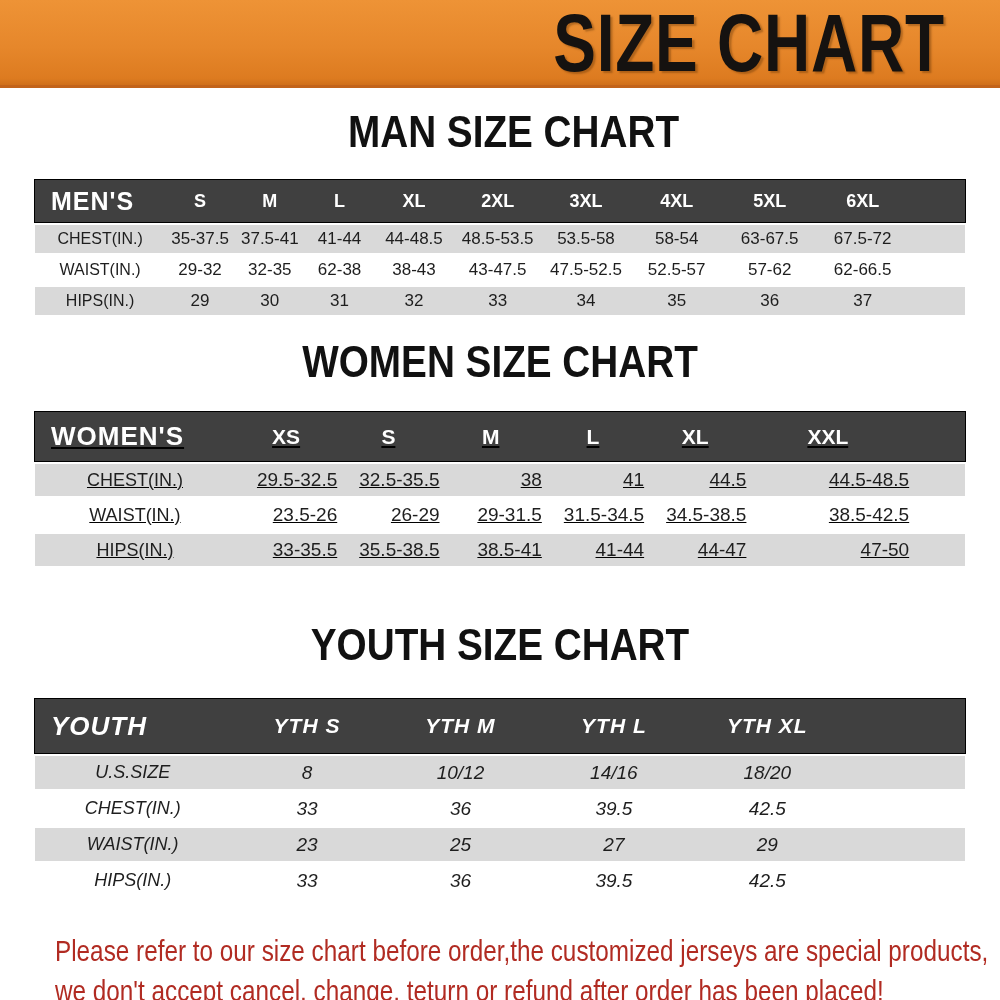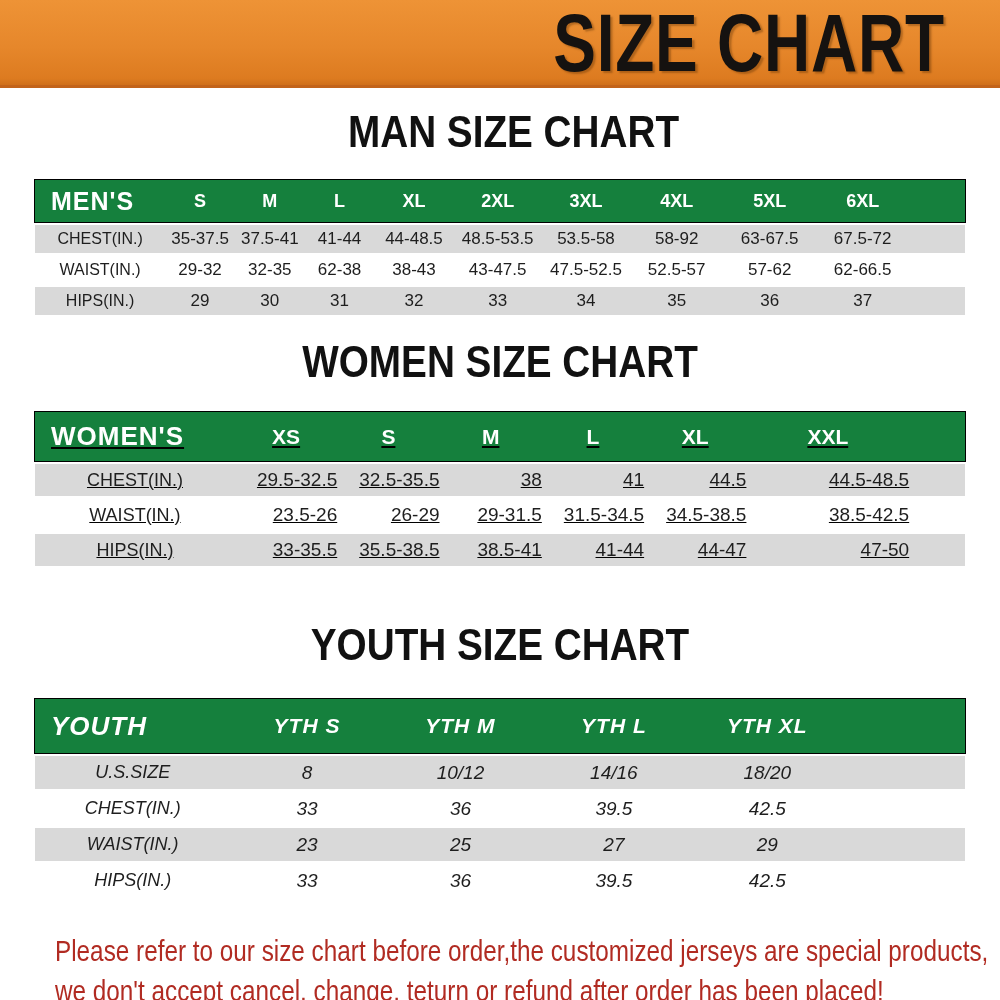--- a/index.html
+++ b/index.html
@@ -56,21 +56,21 @@
     width: 930px;
     margin: 0 auto;
     border-collapse: separate;
     border-spacing: 0 3px;
     table-layout: fixed;
   }
   table.men   { margin-top: 11px; }
   table.women { margin-top: 13px; text-decoration: underline; }
   table.youth { margin-top: 17px; font-style: italic; }
 
-  thead tr { background: #15803d; box-shadow: 0 0 0 1px #000; }
+  thead tr { background: #404040; box-shadow: 0 0 0 1px #000; }
   .men   thead tr { height: 42px; }
   .women thead tr { height: 49px; }
   .youth thead tr { height: 54px; }
 
   th { font-weight: bold; color: #ffffff; padding: 0; }
   th.gender {
     text-align: left;
     padding-left: 16px;
     letter-spacing: 1px;
     white-space: nowrap;
@@ -175,21 +175,21 @@
         </thead>
       <tbody>
           <tr>
             <td class="rowlabel">CHEST(IN.)</td>
             <td class="val">35-37.5</td>
             <td class="val">37.5-41</td>
             <td class="val">41-44</td>
             <td class="val">44-48.5</td>
             <td class="val">48.5-53.5</td>
             <td class="val">53.5-58</td>
-            <td class="val">58-92</td>
+            <td class="val">58-54</td>
             <td class="val">63-67.5</td>
             <td class="val">67.5-72</td>
             <td class="filler"></td>
           </tr>
           <tr>
             <td class="rowlabel">WAIST(IN.)</td>
             <td class="val">29-32</td>
             <td class="val">32-35</td>
             <td class="val">62-38</td>
             <td class="val">38-43</td>

